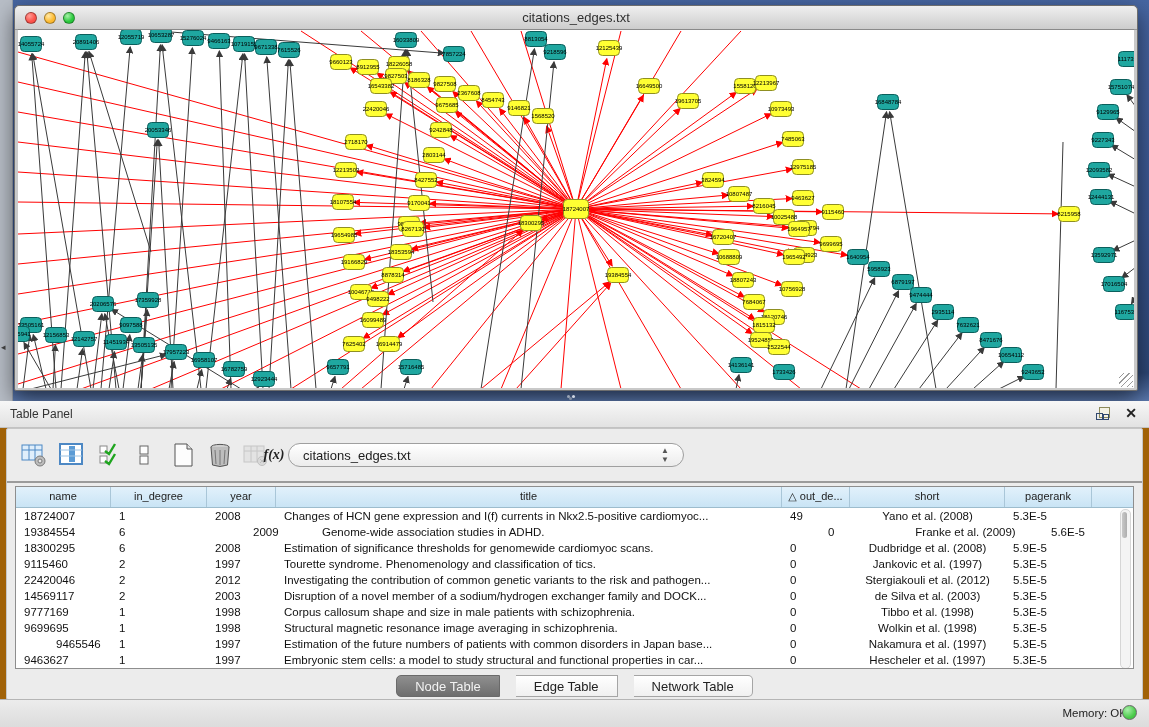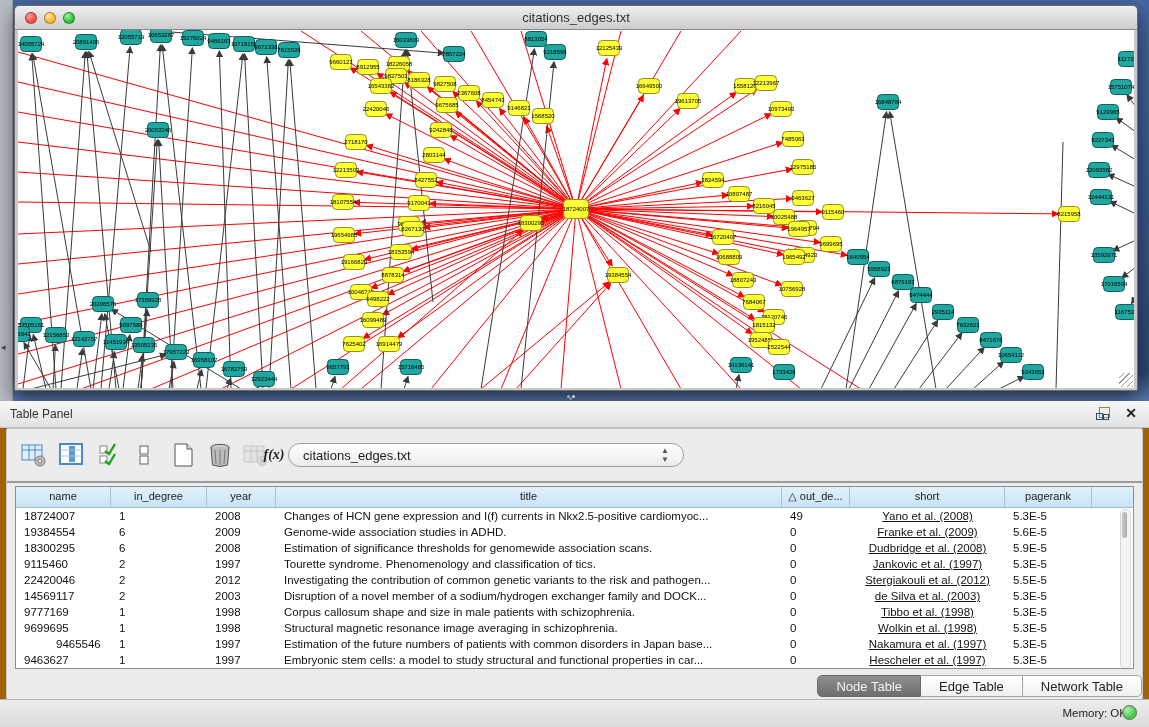--- a/index.html
+++ b/index.html
@@ -52,25 +52,25 @@
   .table-wrap{position:absolute;left:8px;right:8px;top:57px;height:183px;background:#ffffff;
               border:1px solid #8e8e8e;box-sizing:border-box;overflow:hidden;}
   .thead{display:flex;height:20px;background:linear-gradient(#e2f1fb,#c9e4f5);border-bottom:1px solid #9dbccd;}
   .th{box-sizing:border-box;border-right:1px solid #a9c6d8;font-size:11px;color:#222;
       text-align:center;line-height:19px;overflow:hidden;white-space:nowrap;background:linear-gradient(#e2f1fb,#c9e4f5);}
   .th.empty{background:transparent;border-right:none;flex:1;}
   .tbody{position:relative;}
   .tr{display:flex;height:16px;}
   .td{box-sizing:border-box;padding-left:8px;font-size:11.5px;color:#111;line-height:16px;
       white-space:nowrap;overflow:hidden;}
-  .td.center{text-align:center;padding-left:0;text-decoration:underline;}
+  .td.center{text-align:center;padding-left:0;}
   .vscroll{position:absolute;right:2px;top:22px;width:9px;height:158px;background:#f4f4f4;border:1px solid #d6d6d6;border-radius:5px;}
   .vthumb{position:absolute;left:1px;top:2px;width:5px;height:26px;background:linear-gradient(90deg,#c9c9c9,#aeaeae);border-radius:3px;}
   
-  .tabs{position:absolute;left:0;right:0;top:246px;height:22px;display:flex;justify-content:flex-end;}
+  .tabs{position:absolute;left:0;right:0;top:246px;height:22px;display:flex;justify-content:center;gap:16px;}
   .tab{height:22px;line-height:21px;padding:0 18px;font-size:13px;color:#222;background:linear-gradient(#ffffff,#f0f0f0);
        border:1px solid #a5a5a5;border-left:none;box-sizing:border-box;}
   .tab:first-child{border-left:1px solid #a5a5a5;border-radius:5px 0 0 5px;}
   .tab:last-child{border-radius:0 5px 5px 0;}
   .tab.selected{background:linear-gradient(#8f8f8f,#6e6e6e);color:#f2f2f2;border-color:#6a6a6a;}
   
   .status-bar{position:absolute;left:0;bottom:0;right:0;height:27px;
               background:linear-gradient(#ececec,#dcdcdc);border-top:1px solid #b5b5b5;}
   .memory-label{position:absolute;right:22px;top:7px;font-size:11.5px;color:#222;}
   .memory-dot{position:absolute;right:12px;top:5px;width:15px;height:15px;border-radius:50%;
@@ -821,31 +821,31 @@
             <div class="td" style="width: 96px;">1</div>
             <div class="td" style="width: 69px;">2008</div>
             <div class="td" style="width: 506px;">Changes of HCN gene expression and I(f) currents in Nkx2.5-positive cardiomyoc...</div>
             <div class="td" style="width: 68px;">49</div>
             <div class="td center" style="width: 155px;">Yano et al. (2008)</div>
             <div class="td" style="width: 87px;">5.3E-5</div>
           </div>
           <div class="tr">
             <div class="td" style="width: 95px;">19384554</div>
             <div class="td" style="width: 96px;">6</div>
-            <div class="td" style="width: 69px;">2009</div>
+            <div class="td" style="width: 69px; margin-left: 38px;">2009</div>
             <div class="td" style="width: 506px;">Genome-wide association studies in ADHD.</div>
             <div class="td" style="width: 68px;">0</div>
             <div class="td center" style="width: 155px;">Franke et al. (2009)</div>
             <div class="td" style="width: 87px;">5.6E-5</div>
           </div>
           <div class="tr">
             <div class="td" style="width: 95px;">18300295</div>
             <div class="td" style="width: 96px;">6</div>
             <div class="td" style="width: 69px;">2008</div>
-            <div class="td" style="width: 506px;">Estimation of significance thresholds for genomewide association scans.</div>
+            <div class="td" style="width: 506px;">Estimation of significance thresholds for genomewide cardiomyoc scans.</div>
             <div class="td" style="width: 68px;">0</div>
             <div class="td center" style="width: 155px;">Dudbridge et al. (2008)</div>
             <div class="td" style="width: 87px;">5.9E-5</div>
           </div>
           <div class="tr">
             <div class="td" style="width: 95px;">9115460</div>
             <div class="td" style="width: 96px;">2</div>
             <div class="td" style="width: 69px;">1997</div>
             <div class="td" style="width: 506px;">Tourette syndrome. Phenomenology and classification of tics.</div>
             <div class="td" style="width: 68px;">0</div>

